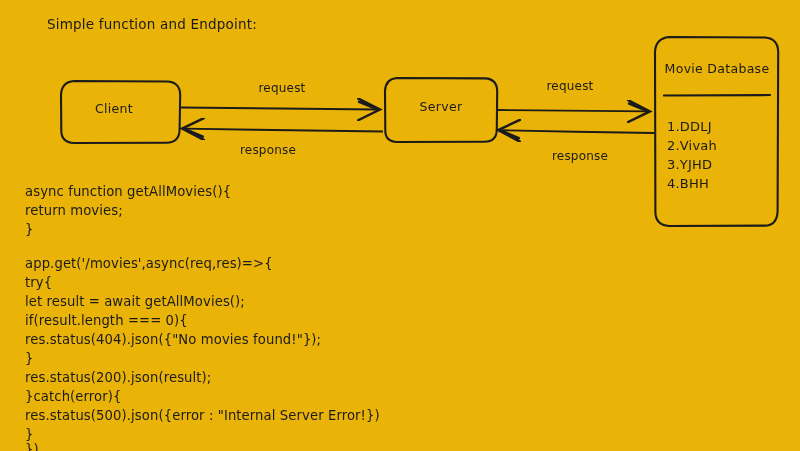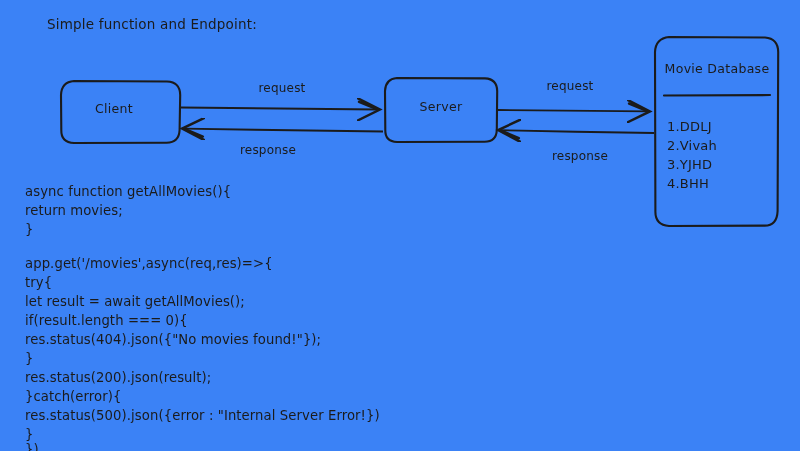--- a/index.html
+++ b/index.html
@@ -7,21 +7,21 @@
     padding: 0;
     background: #ffffff;
   }
   body {
     font-family: "DejaVu Sans", sans-serif;
   }
   #canvas {
     position: relative;
     width: 800px;
     height: 451px;
-    background: #3b82f6;
+    background: #eab308;
     overflow: hidden;
   }
   .diagram-svg {
     position: absolute;
     left: 0;
     top: 0;
     width: 800px;
     height: 451px;
   }
   .hand-text {

